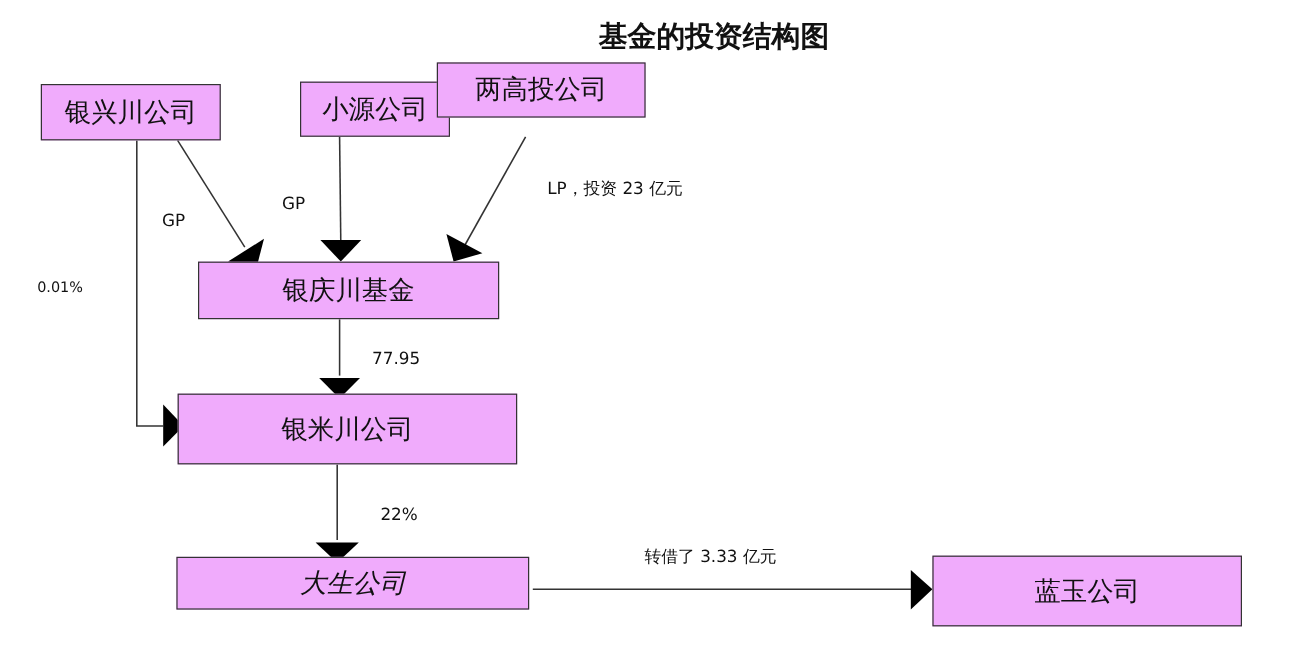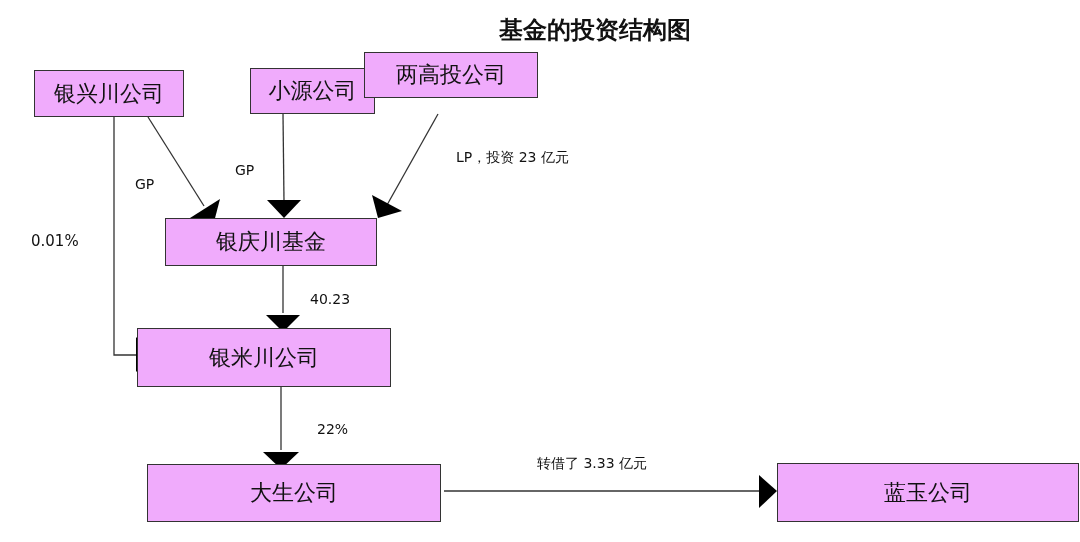--- a/index.html
+++ b/index.html
@@ -4,21 +4,21 @@
 <style>
   html, body { margin: 0; padding: 0; background: #ffffff; }
   body { width: 1080px; height: 542px; overflow: hidden; position: relative;
          font-family: "DejaVu Sans", "Liberation Sans", sans-serif; color: #111; }
   .title { position: absolute; left: 0; width: 1190px; top: 14px; text-align: center;
            font-family: "DejaVu Serif", "Liberation Serif", serif; font-weight: bold; font-size: 24px; color: #111; }
   svg.diagram { position: absolute; left: 0; top: 0; }
   .box { position: absolute; box-sizing: border-box; border: 1.5px solid #333; background: #f0abfc;
          display: flex; align-items: center; justify-content: center; font-size: 22px; color: #111; }
   .lbl { position: absolute; font-size: 14px; color: #111; white-space: nowrap; }
-  .lbl.big { font-size: 15px; }
+  .lbl.big { font-size: 12px; }
   .caption { position: absolute; left: 150px; top: 533px; width: 860px; height: 9px; overflow: hidden;
              font-size: 18px; color: #333; letter-spacing: 6px; line-height: 18px; }
 </style>
 </head>
 <body>
 
 <div class="title">基金的投资结构图</div>
 
 <svg class="diagram" width="1080" height="542" viewBox="0 0 1080 542">
   <g stroke="#333" stroke-width="1.3" fill="none">
@@ -44,26 +44,26 @@
     <polygon points="136,337 153,355 136,372"></polygon>
     <polygon points="266,315 300,315 283,332"></polygon>
     <polygon points="263,452 299,452 281,469"></polygon>
     <polygon points="759,475 777,491 759,508"></polygon>
   </g>
 </svg>
 
 <div class="box" style="left:34px;top:70px;width:150px;height:47px;">银兴川公司</div>
 <div class="box" style="left:218px;top:68px;width:125px;height:46px;margin-left:32px;">小源公司</div>
 <div class="box" style="left:364px;top:52px;width:174px;height:46px;">两高投公司</div>
-<div class="box" style="left:165px;top:218px;width:212px;height:48px;">银庆川基金</div>
-<div class="box" style="left:137px;top:328px;width:254px;height:59px;">银米川公司</div>
-<div class="box" style="left:147px;top:464px;width:294px;height:58px;">大生公司</div>
-<div class="box" style="left:777px;top:463px;width:302px;height:59px;">蓝玉公司</div>
+<div class="box" style="left:165px;top:218px;width:251px;height:48px;">银庆川基金</div>
+<div class="box" style="left:148px;top:328px;width:283px;height:59px;">银米川公司</div>
+<div class="box" style="left:147px;top:464px;width:294px;height:44px;font-style:italic;">大生公司</div>
+<div class="box" style="left:777px;top:463px;width:258px;height:59px;">蓝玉公司</div>
 
 <div class="lbl" style="left:135px;top:176px;">GP</div>
 <div class="lbl" style="left:235px;top:162px;">GP</div>
 <div class="lbl" style="left:456px;top:149px;">LP，投资 23 亿元</div>
 <div class="lbl big" style="left:31px;top:232px;">0.01%</div>
-<div class="lbl" style="left:310px;top:291px;">40.23</div>
+<div class="lbl" style="left:310px;top:291px;">77.95</div>
 <div class="lbl" style="left:305px;top:421px;margin-left:12px;">22%</div>
 <div class="lbl" style="left:537px;top:455px;">转借了 3.33 亿元</div>
 
 <div class="caption">……</div>
 
 </body></html>

